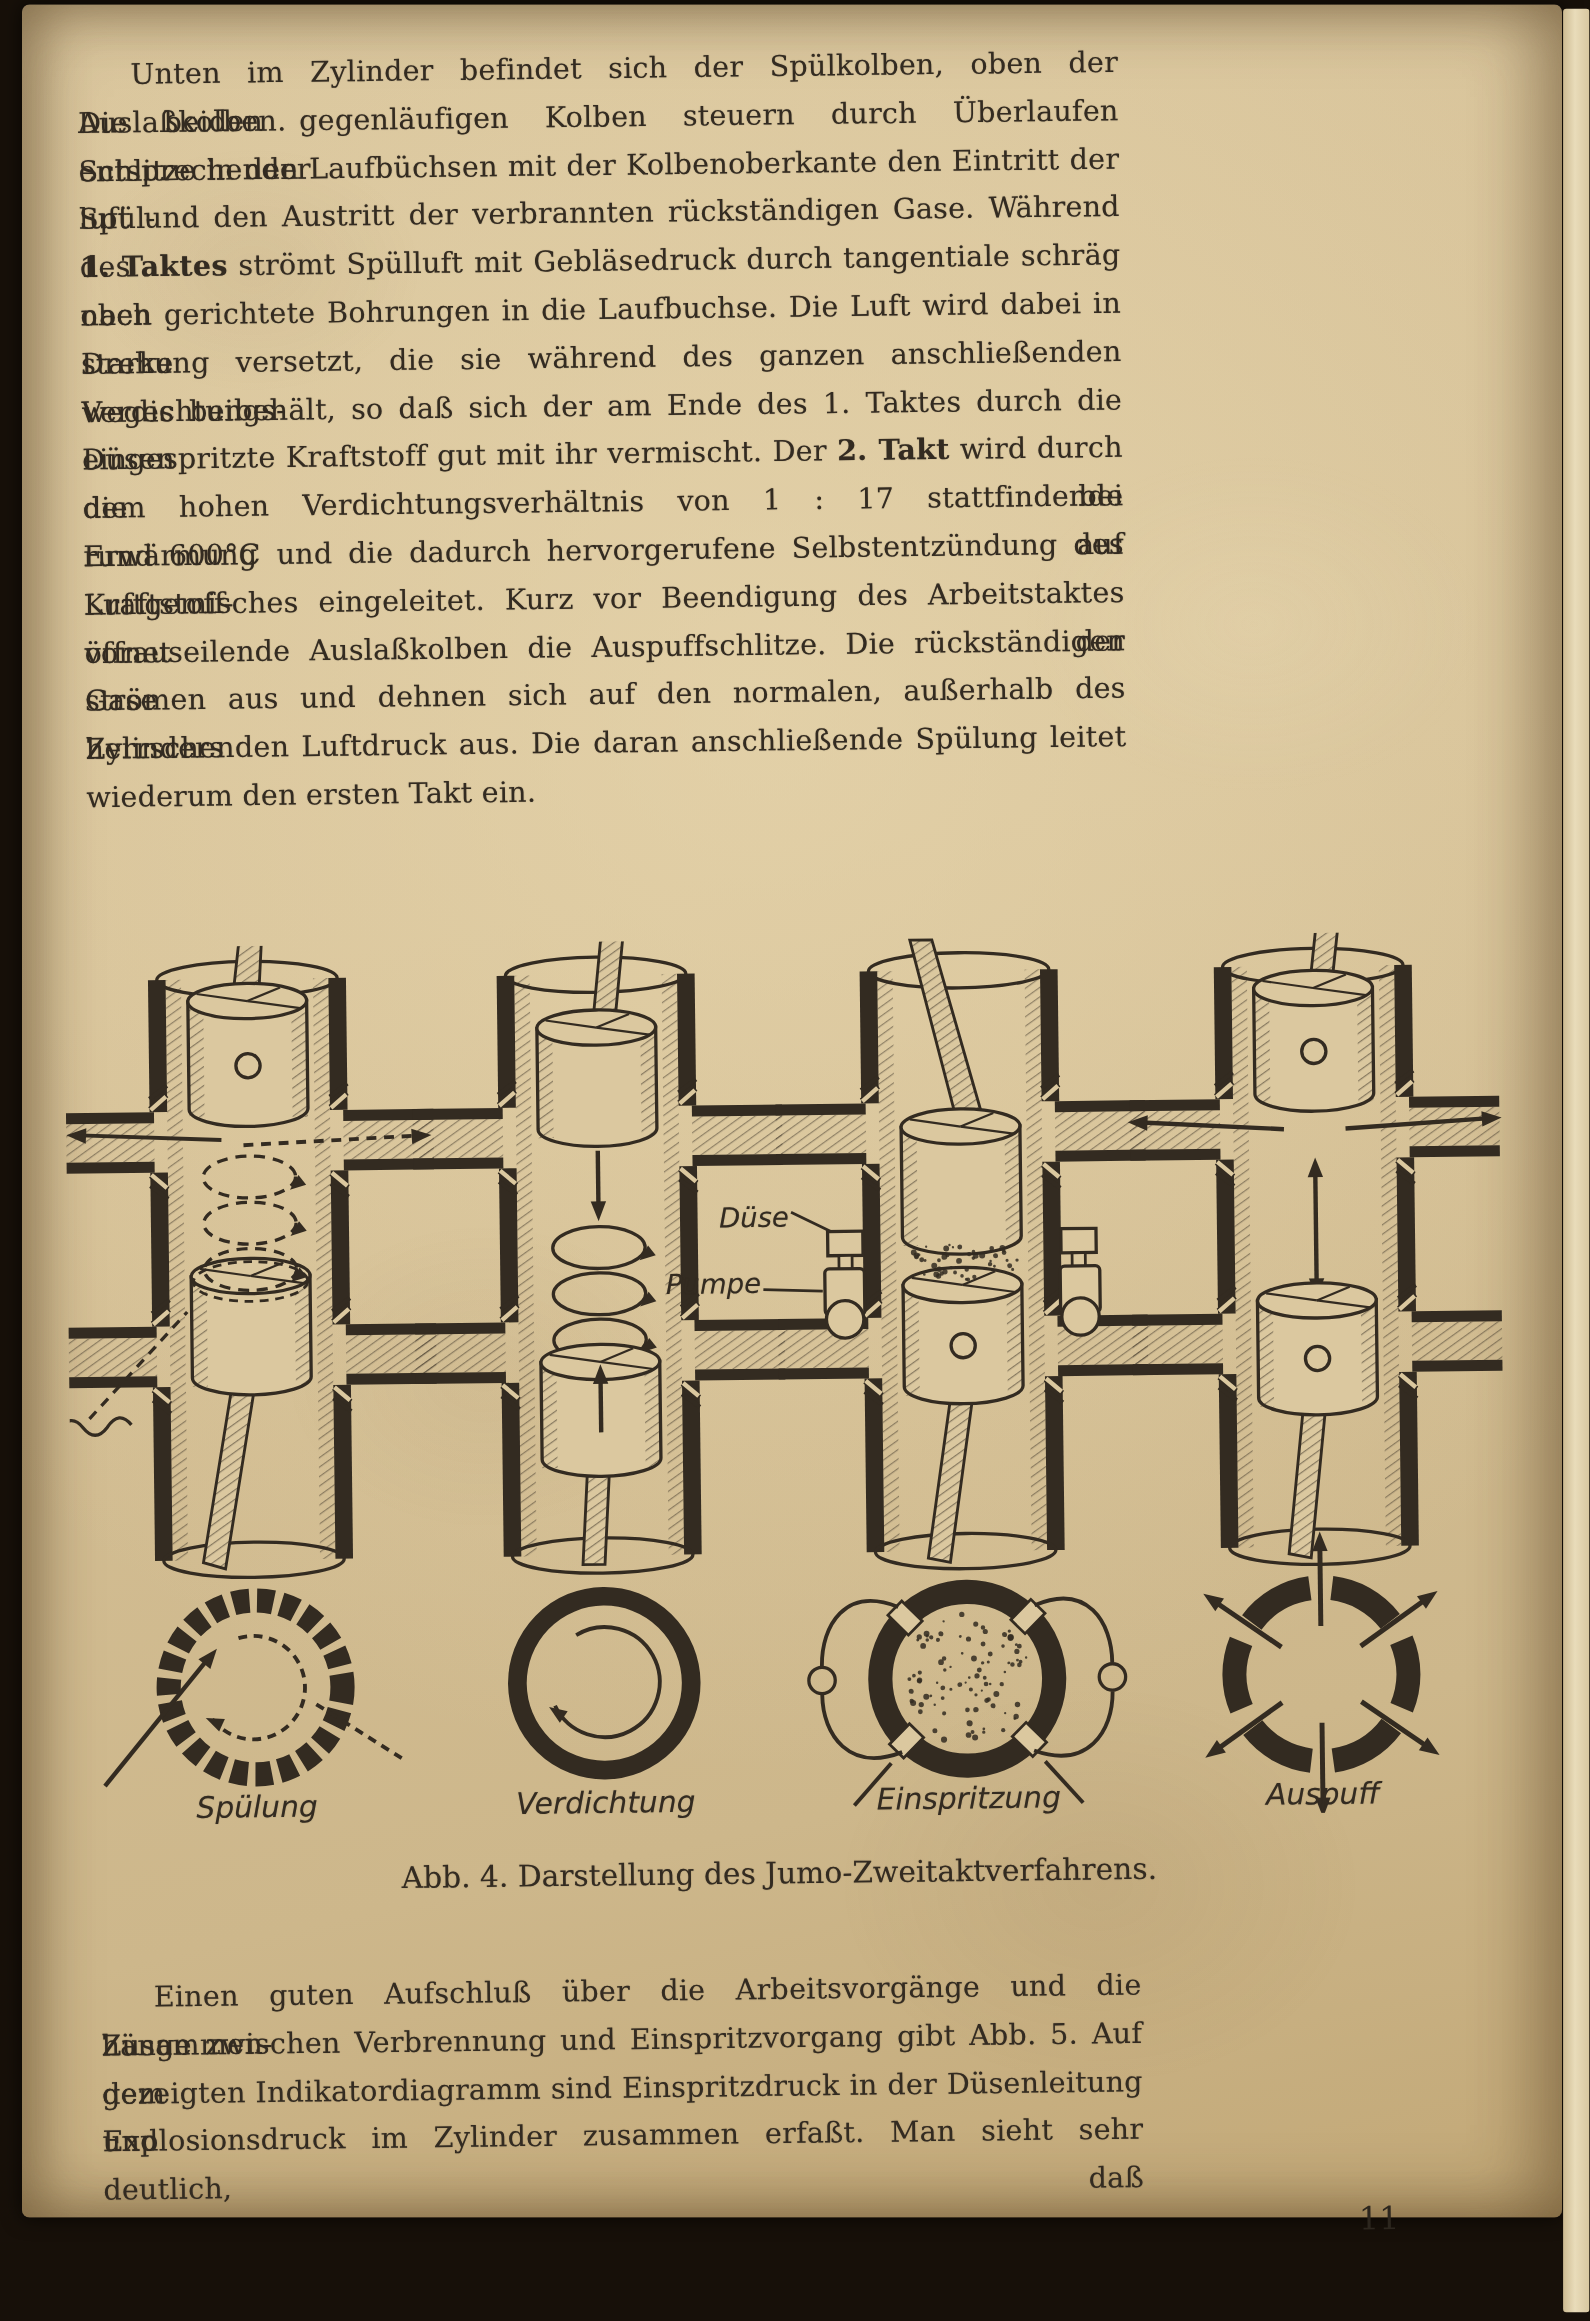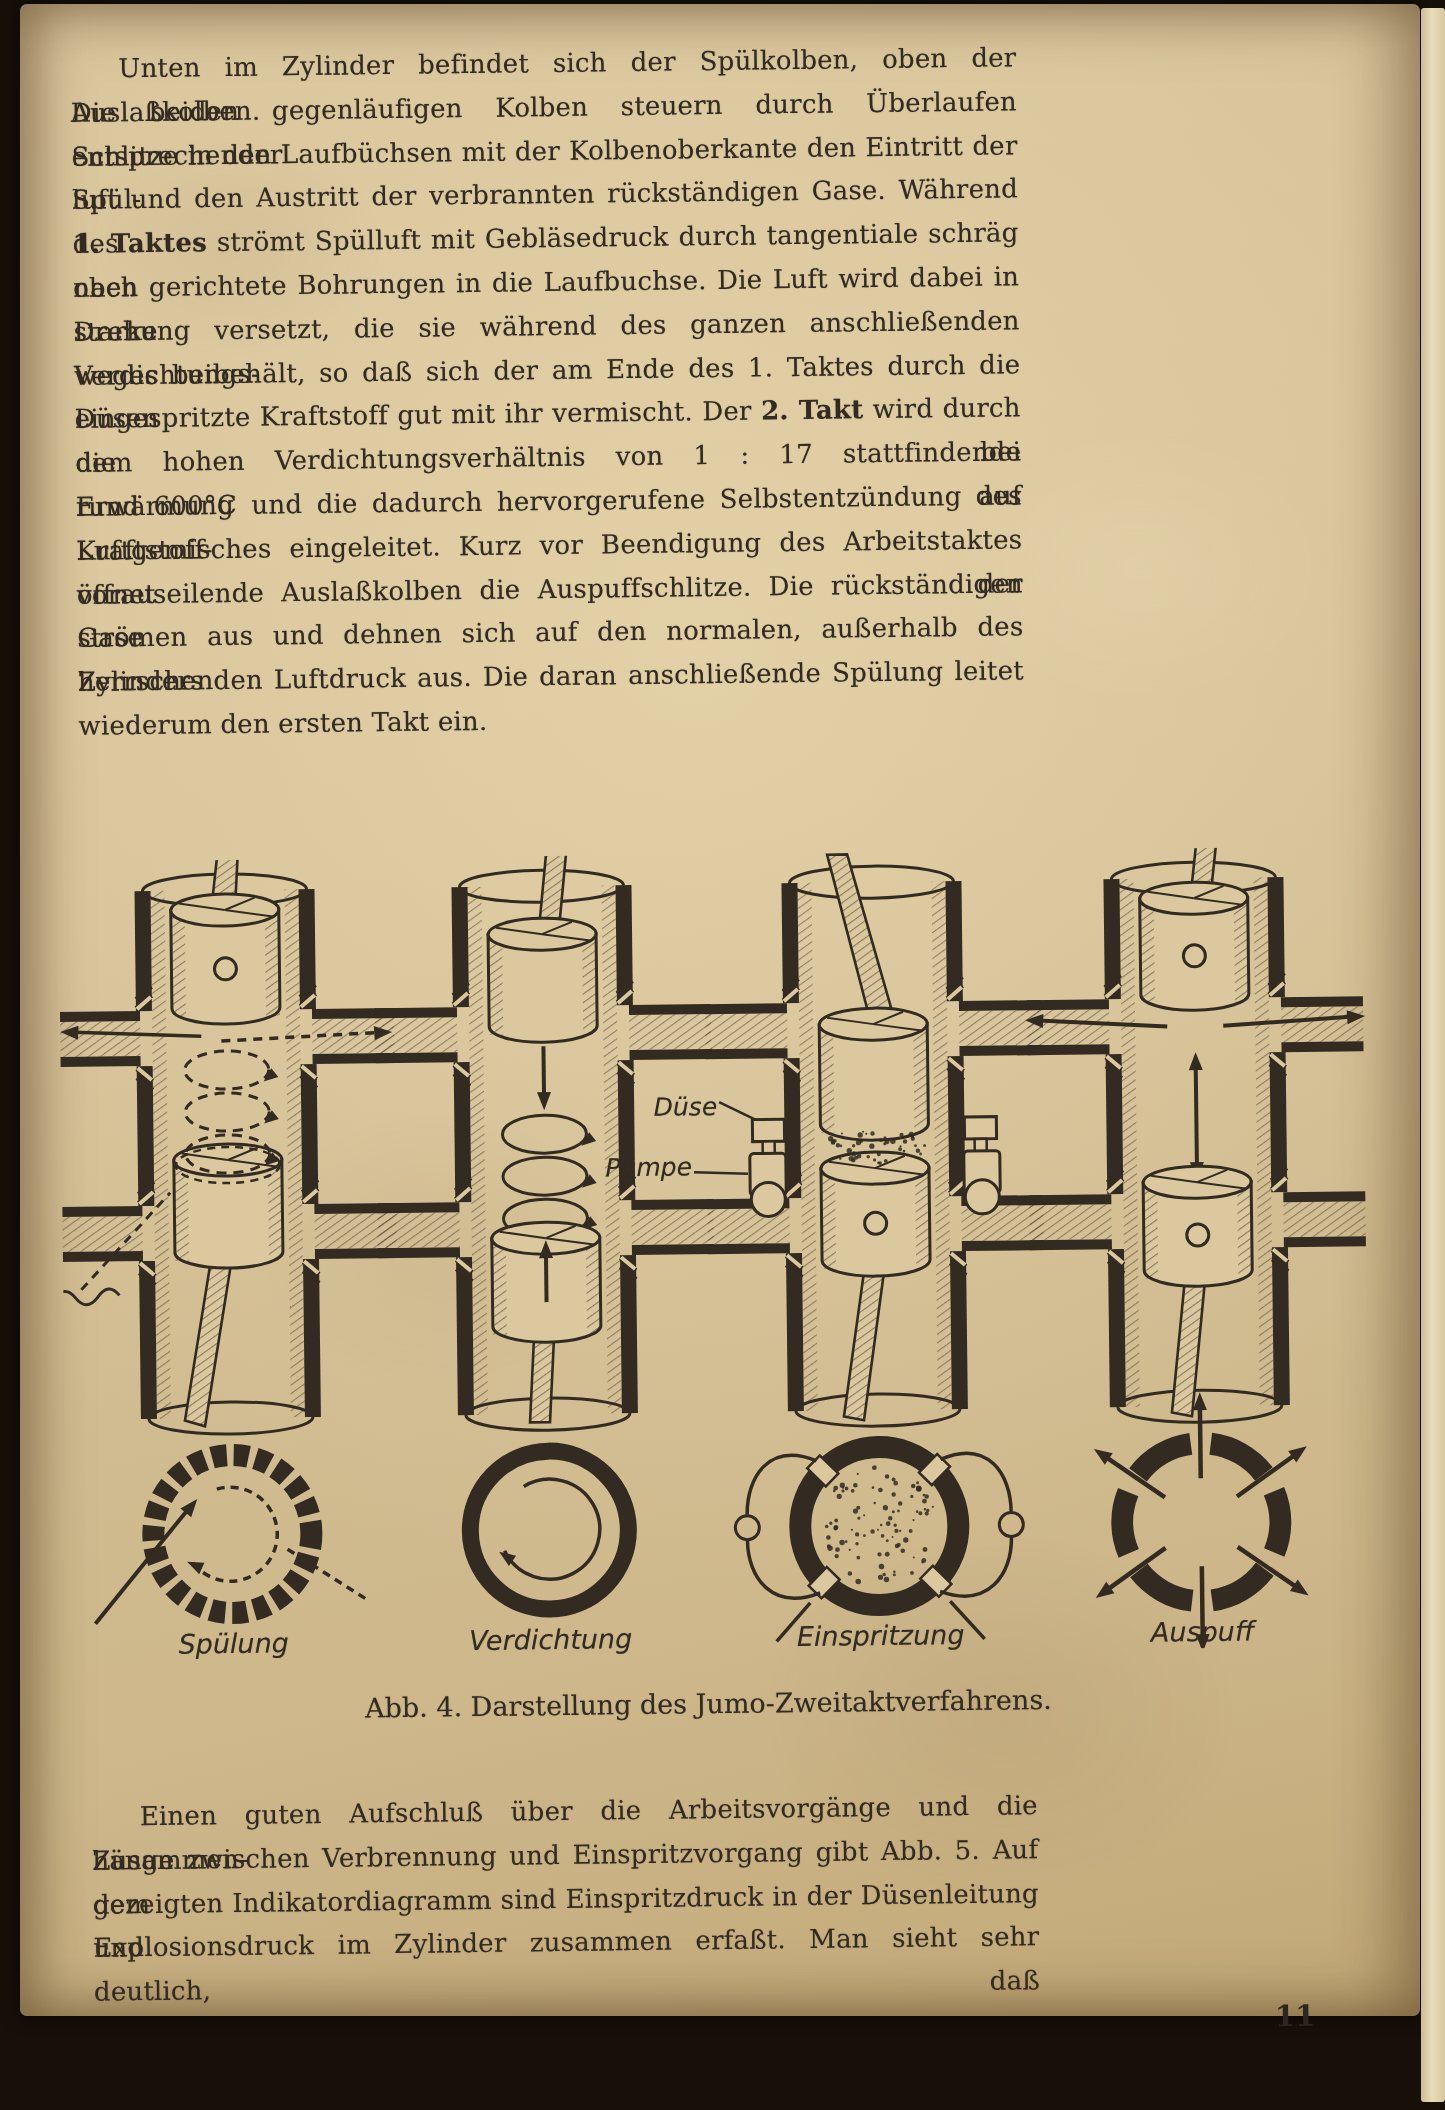--- a/index.html
+++ b/index.html
@@ -68,22 +68,22 @@
   #phase-label-0{left:86px;}
   #phase-label-1{left:403px;}
   #phase-label-2{left:733px;}
   #phase-label-3{left:1055px;}
 
   #figure-caption{
     position:absolute;left:0;top:1684px;width:1360px;text-align:center;
     color:var(--ink);font-size:27px;text-shadow:0 0 1px rgba(51,43,33,.45);
   }
   #page-number{
-    position:absolute;left:1203px;top:2002px;width:80px;text-align:right;
-    color:#2c261e;font-size:29px;font-weight:bold;
+    position:absolute;left:1203px;top:2002px;width:80px;text-align:left;
+    color:#2c261e;font-size:29px;font-weight:normal;
   }
 </style>
 </head>
 <body>
 
 <div id="page">
   <div class="mottle"></div>
   <div id="content">
 
     <div id="para1" class="para">

